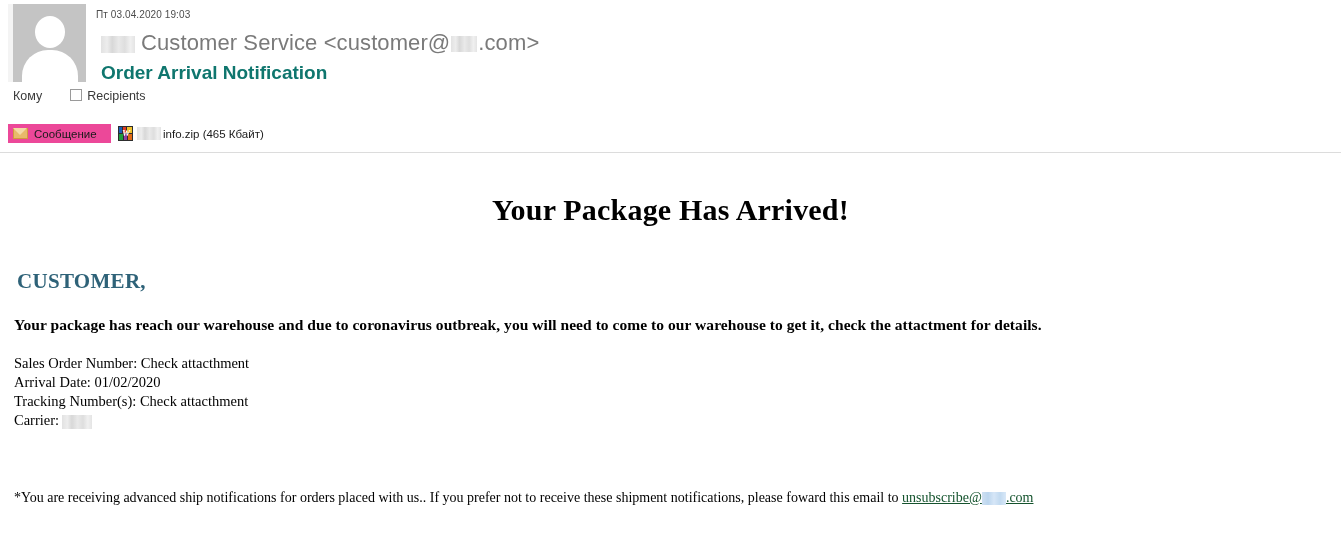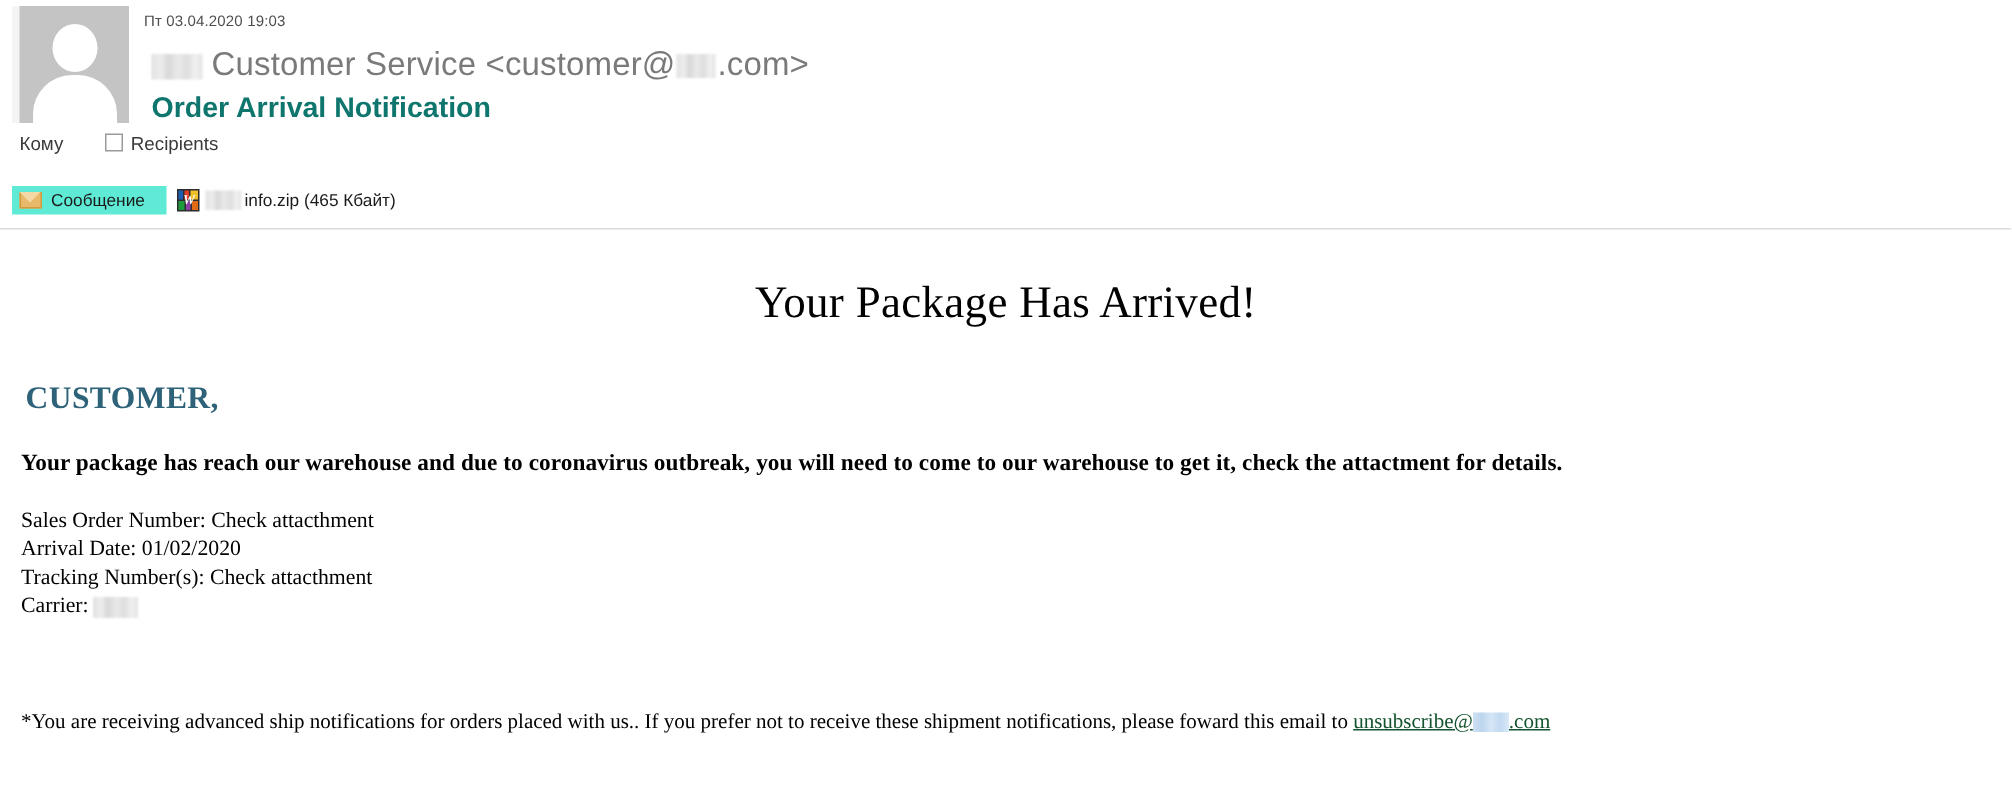--- a/index.html
+++ b/index.html
@@ -134,21 +134,21 @@
     top: 124px;
     width: 1341px;
     height: 22px;
   }
   .msg-tab {
     position: absolute;
     left: 8px;
     top: 0;
     height: 19px;
     min-width: 103px;
-    background: #5eead4;
+    background: #ec4899;
     display: flex;
     align-items: center;
     padding: 0 7px 0 5px;
     box-sizing: border-box;
     font-size: 11.5px;
     color: #1a1a1a;
   }
   .env-icon {
     width: 15px;
     height: 11px;
@@ -226,23 +226,23 @@
   .body-wrap {
     position: absolute;
     left: 0;
     top: 153px;
     width: 1341px;
     font-family: "Liberation Serif", serif;
   }
   .big-title {
     text-align: center;
     font-size: 30px;
-    font-weight: normal;
-    color: #000;
-    margin: 4px;
+    font-weight: bold;
+    color: #000;
+    margin: 12px;
     padding-top: 28px;
     letter-spacing: 0.2px;
   }
   .greeting {
     margin: 0;
     padding: 30px 0 0 17px;
     font-size: 21px;
     font-weight: bold;
     color: #2e6278;
     letter-spacing: 0.3px;

